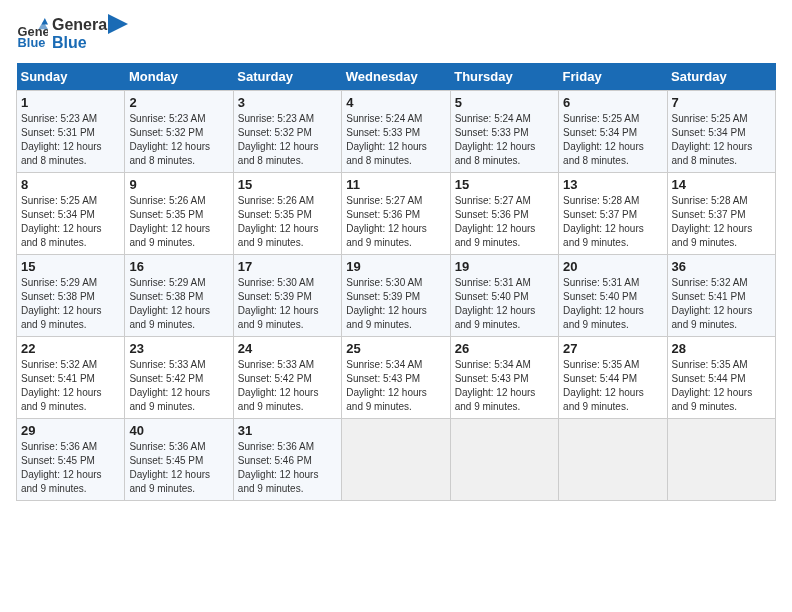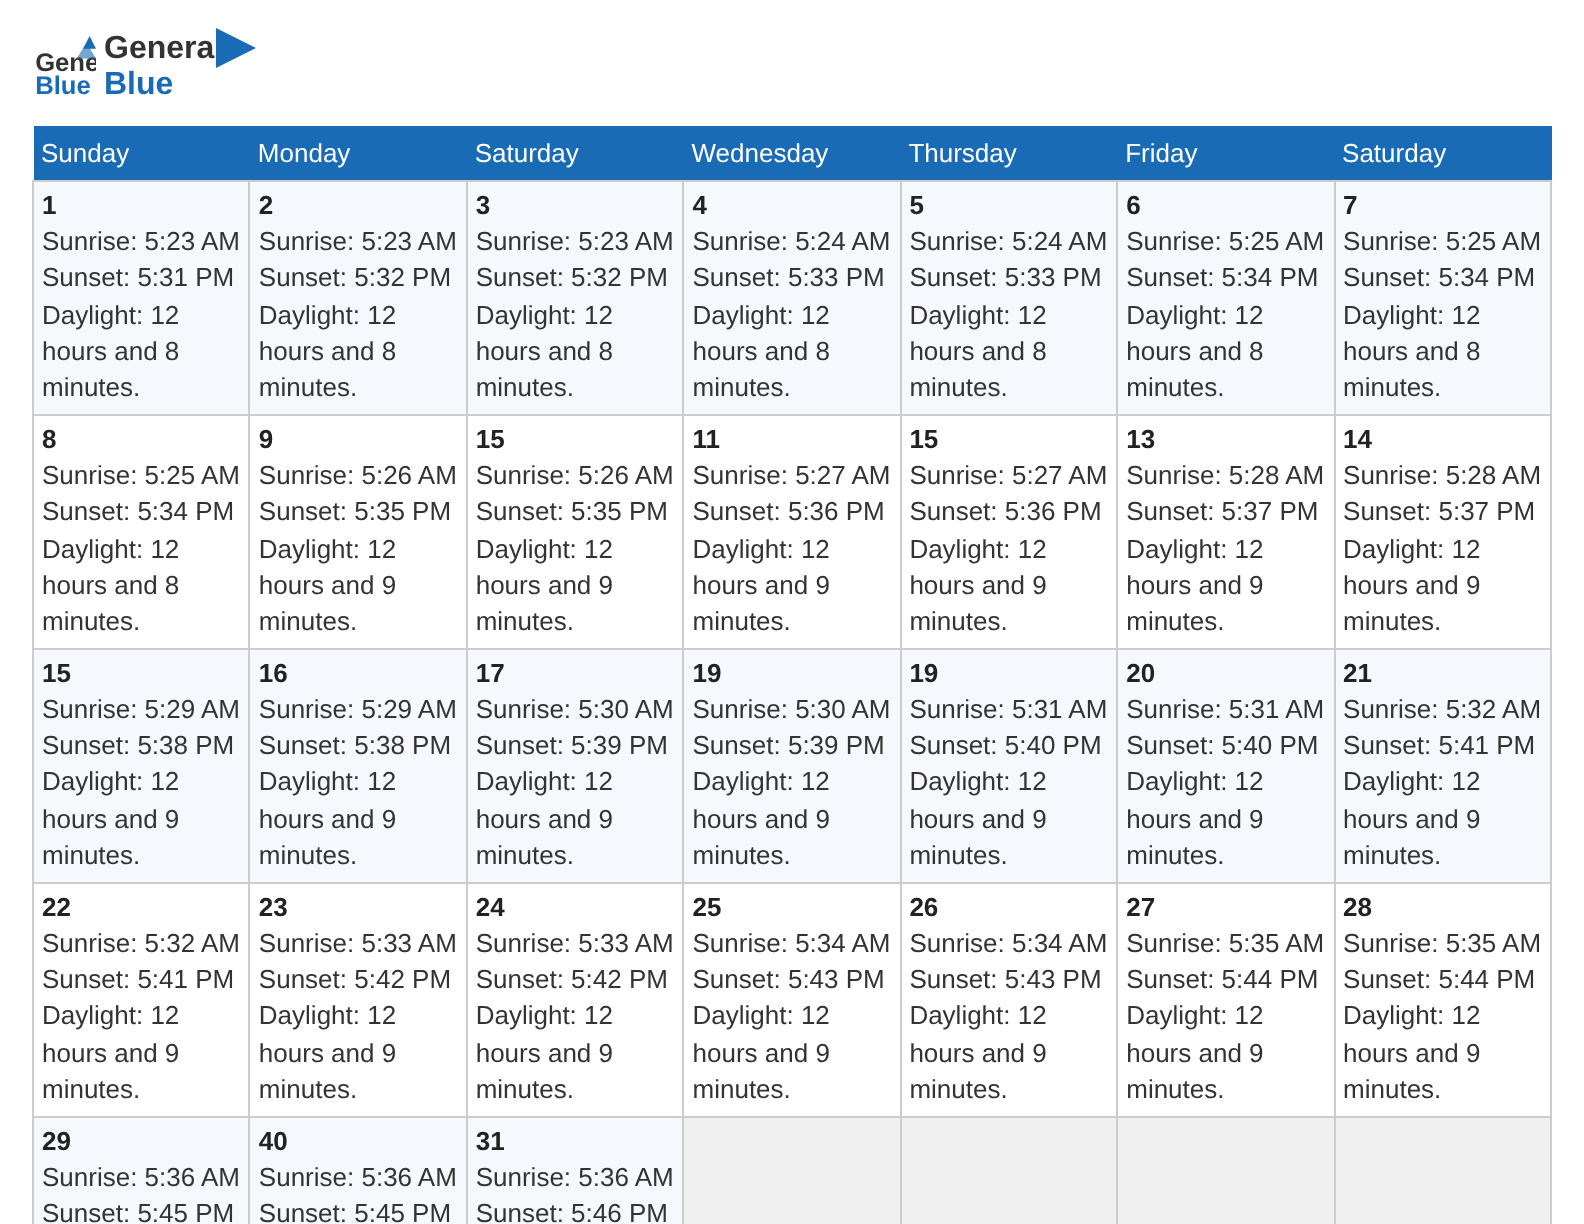--- a/index.html
+++ b/index.html
@@ -41,21 +41,21 @@
       width: 100%;
       border-collapse: collapse;
       font-size: 11px;
     }
     thead tr th {
       background: #1a6bb5;
       color: #fff;
       padding: 6px 4px;
       text-align: left;
       font-size: 13px;
-      font-weight: normal;
+      font-weight: bold;
     }
     tbody tr td {
       border: 1px solid #ccc;
       vertical-align: top;
       padding: 4px;
       width: 14.28%;
       min-height: 80px;
     }
     tbody tr:nth-child(odd) td {
       background: #f5f8fc;
@@ -65,21 +65,21 @@
     }
     .day-num {
       font-size: 13px;
       font-weight: bold;
       color: #222;
       display: block;
       margin-bottom: 2px;
     }
     .day-info {
       color: #333;
-      font-size: 13px;
+      font-size: 10px;
       line-height: 1.4;
     }
     td.empty {
       background: #f0f0f0 !important;
     }
   </style>
 </head>
 <body>
 
 <div class="header">
@@ -276,21 +276,21 @@
       </td>
         <td>
         <span class="day-num">20</span>
         <div class="day-info">
           Sunrise: 5:31 AM<br>
           Sunset: 5:40 PM<br>
           Daylight: 12 hours and 9 minutes.
         </div>
       </td>
         <td>
-        <span class="day-num">21</span>
+        <span class="day-num">36</span>
         <div class="day-info">
           Sunrise: 5:32 AM<br>
           Sunset: 5:41 PM<br>
           Daylight: 12 hours and 9 minutes.
         </div>
       </td>
       </tr>
       <tr>
         <td>
         <span class="day-num">22</span>

